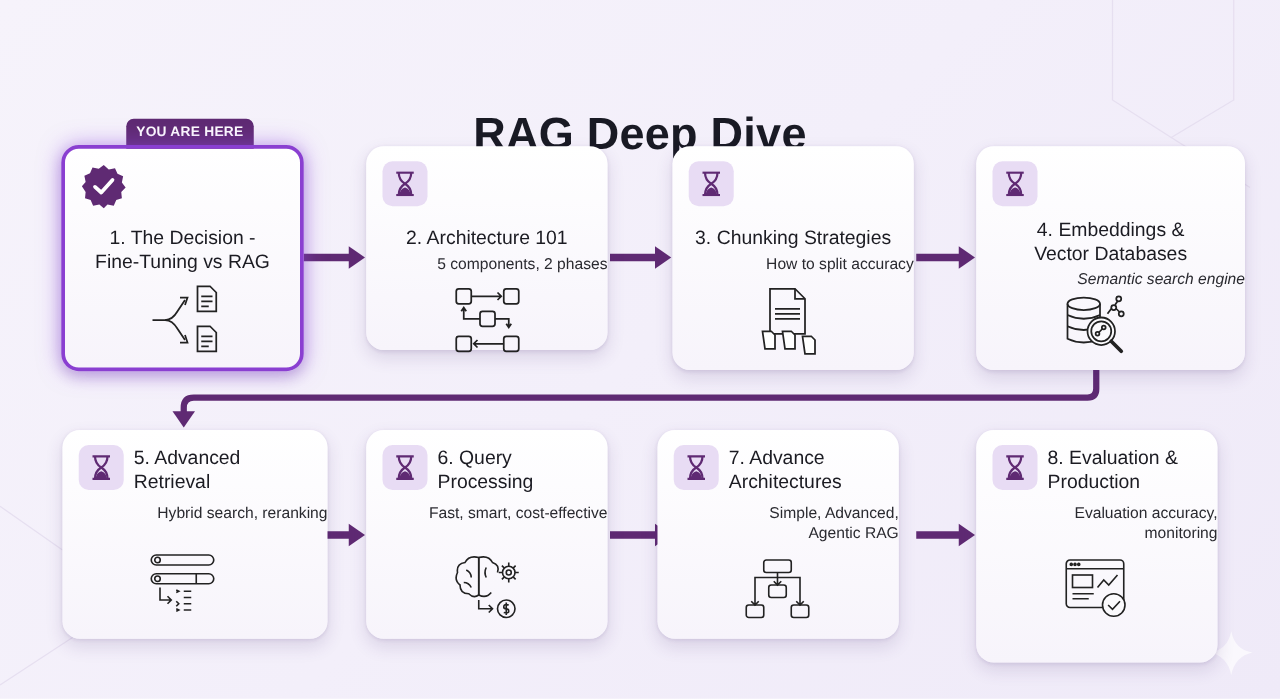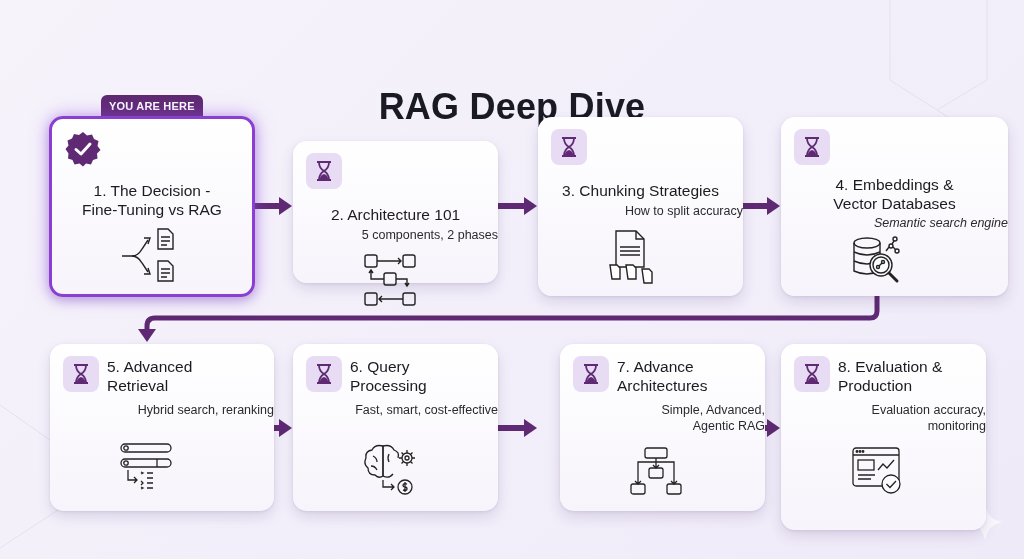--- a/index.html
+++ b/index.html
@@ -10,21 +10,20 @@
   }
   .bgdeco { position:absolute; left:0; top:0; width:1024px; height:559px; pointer-events:none; }
   .title {
     position:absolute; left:0; width:1024px; top:42px; text-align:center;
     font-size:36px; font-weight:bold; color:#191a24; letter-spacing:0.2px;margin-top:44px;
   }
   .card {
     position:absolute; background:linear-gradient(180deg,#ffffff 0%, #f7f4fb 100%);
     border-radius:14px;
     box-shadow: 0 6px 14px rgba(70,40,110,0.14), 0 1px 3px rgba(70,40,110,0.10);
-    padding-left: 12px;
   }
   .card.active {
     border:3px solid #8a3fd1;
     box-shadow: 0 0 18px rgba(150,80,230,0.55), 0 4px 10px rgba(70,40,110,0.2);
   }
   .badge {
     position:absolute; background:#5f2a73; color:#fff; font-size:11px; font-weight:bold;
     padding:5px 8px 16px; border-radius:6px 6px 0 0; letter-spacing:0.2px;
   }
   .icon-box {
@@ -98,21 +97,21 @@
       <path d="M12 29 Q18 29 22 36 L28 45"></path>
     <path d="M24 11 L30 11 L28 17"></path>
       <path d="M24 47 L30 47 L28 41"></path>
     <path d="M38 2 H48 L53 7 V22 H38 Z"></path>
       <path d="M41 10 H50 M41 14 H50 M41 18 H47"></path>
     <path d="M38 34 H48 L53 39 V54 H38 Z"></path>
       <path d="M41 42 H50 M41 46 H50 M41 50 H47"></path>
   </svg>
 </div>
 
-<div class="card" style="left:293px;top:117px;width:193px;height:142px;margin-top:24px;">
+<div class="card" style="left:293px;top:117px;width:193px;height:163px;">
   <div class="icon-box" style="left:13px;top:12px;">
     <svg width="16" height="20" viewBox="0 0 16 20">
         <path d="M1 1 H15 M1 19 H15 M3 1 Q3 7 8 10 Q13 7 13 1 M3 19 Q3 13 8 10 Q13 13 13 19" fill="none" stroke="#5f2a73" stroke-width="1.8"></path>
         <path d="M3.5 19 Q4 14 8 13 Q12 14 12.5 19Z" fill="#5f2a73"></path>
       </svg>
   </div>
   <div class="ctitle center" style="top:64px;">2. Architecture 101</div>
   <div class="csub" style="top:86px;">5 components, 2 phases</div>
   <svg class="illus" style="left:70px;top:112px" width="54" height="54" viewBox="0 0 54 54" fill="none" stroke="#222" stroke-width="1.4">
     <rect x="2" y="2" width="12" height="12" rx="2"></rect>
@@ -217,21 +216,21 @@
     <path d="M20 4 V34 M10 14 Q14 16 14 20 M8 24 Q12 24 14 28 M26 12 Q24 16 26 20"></path>
     <circle cx="44" cy="16" r="5"></circle>
       <circle cx="44" cy="16" r="2"></circle>
     <path d="M44 8 V11 M44 21 V24 M36 16 H39 M49 16 H52 M38.5 10.5 L40.5 12.5 M47.5 19.5 L49.5 21.5 M49.5 10.5 L47.5 12.5 M40.5 19.5 L38.5 21.5"></path>
     <path d="M20 38 V45 H31 M28 42 L31 45 L28 48"></path>
     <circle cx="42" cy="45" r="7"></circle>
       <path d="M44 42 Q40 41 40 43.5 Q40 45 42 45 Q44 45 44 47 Q44 49 40 48 M42 40 V50"></path>
   </svg>
 </div>
 
-<div class="card" style="left:560px;top:344px;width:193px;height:167px;">
+<div class="card" style="left:526px;top:344px;width:193px;height:167px;">
   <div class="icon-box" style="left:13px;top:12px;">
     <svg width="16" height="20" viewBox="0 0 16 20">
         <path d="M1 1 H15 M1 19 H15 M3 1 Q3 7 8 10 Q13 7 13 1 M3 19 Q3 13 8 10 Q13 13 13 19" fill="none" stroke="#5f2a73" stroke-width="1.8"></path>
         <path d="M3.5 19 Q4 14 8 13 Q12 14 12.5 19Z" fill="#5f2a73"></path>
       </svg>
   </div>
   <div class="ctitle" style="left:57px;top:13px;">
     <div>7. Advance</div>
     <div>Architectures</div>
   </div>

